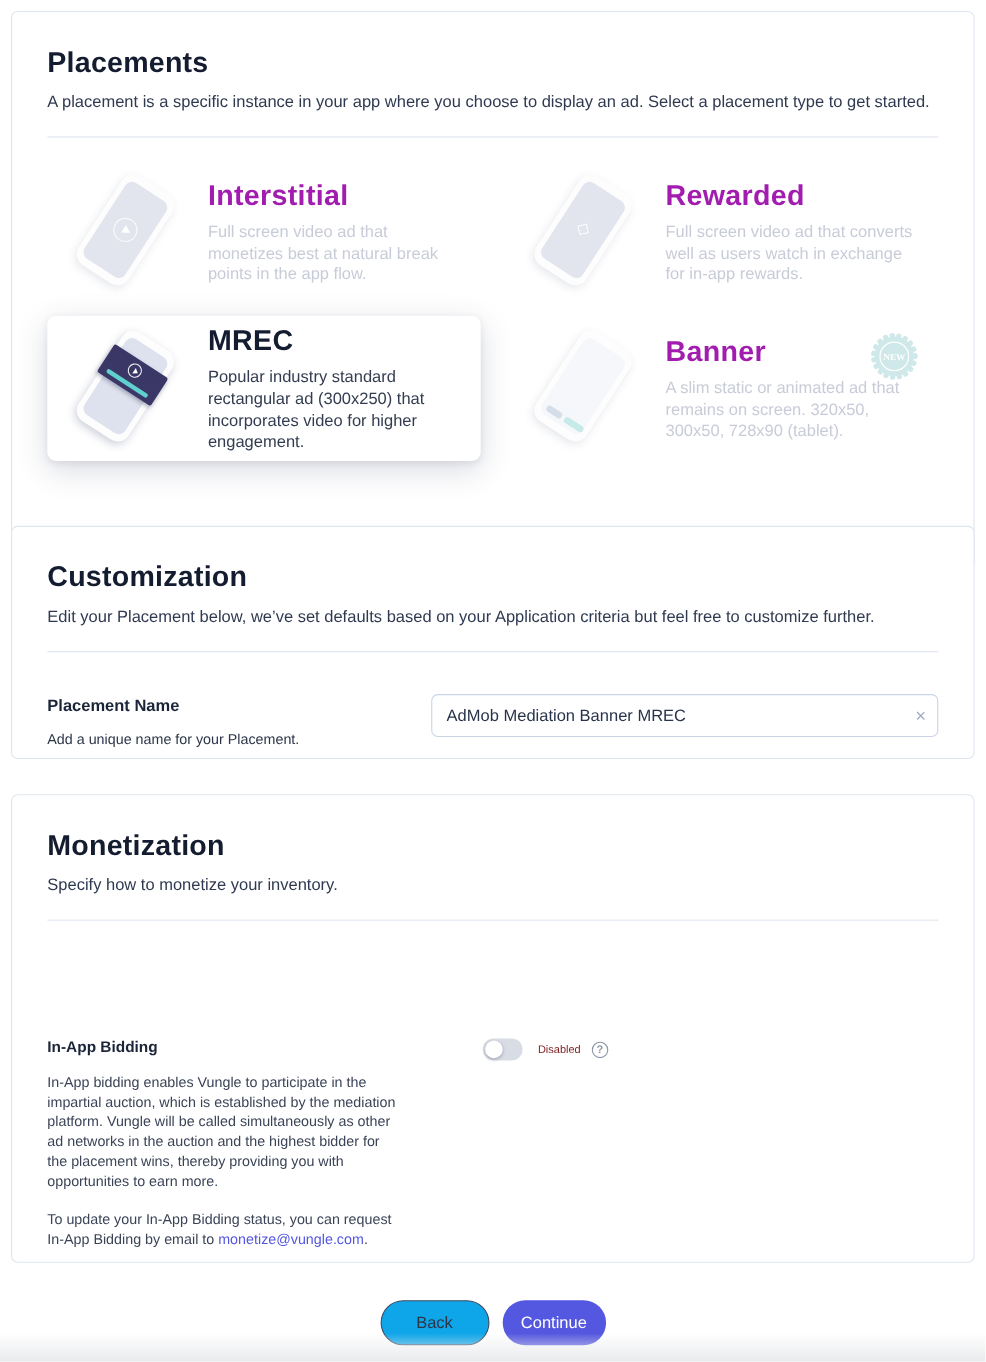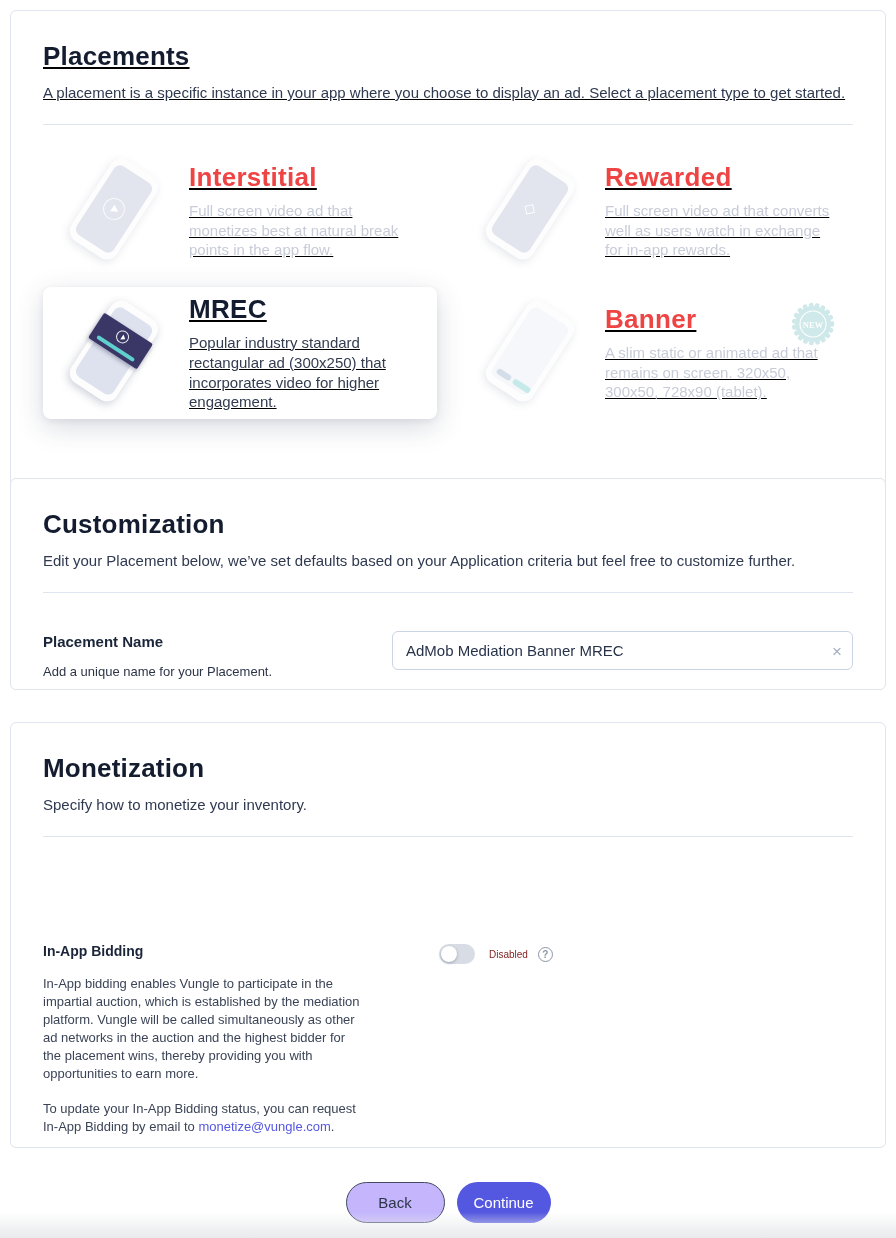--- a/index.html
+++ b/index.html
@@ -9,21 +9,21 @@
     background:#ffffff;
     font-family:"Liberation Sans", sans-serif;
     -webkit-font-smoothing:antialiased;
   }
 
   
   .card {
     position:absolute; left:10px; right:10px;
     background:#ffffff; border:1px solid #dfe5ee; border-radius:6px;
   }
-  #card-placements   { top:10px;  height:508px;text-decoration:underline; }
+  #card-placements   { top:10px;  height:508px; }
   #card-customization{ top:478px; height:212px; }
   #card-monetization { top:722px; height:426px; }
 
   .card-head { padding:30px 32px 0 32px; }
   .card-title {
     margin:0 0 10px 0; font-size:26px; font-weight:700; color:#141c30;
     letter-spacing:.2px;
   }
   .card-subtitle { margin:0; font-size:15px; color:#2f3950; line-height:1.4; }
   .divider { border:none; border-top:1px solid #dfe5ee; margin:21px 32px 0 32px; }
@@ -35,21 +35,21 @@
   }
   .tile {
     height:132px; display:flex; align-items:center; border-radius:8px;
     cursor:pointer; position:relative; padding:0 14px 0 14px;
   }
   .tile-illus { width:118px; height:112px; position:relative; flex-shrink:0; }
   .tile-text { flex:1; padding-left:14px; padding-right:6px; }
   .tile-name { margin:0 0 8px 0; font-size:26px; font-weight:700; letter-spacing:.3px; }
   .tile-desc { margin:0; font-size:15px; line-height:1.33; }
 
-  .tile.faded .tile-name { color:#ef4444; }
+  .tile.faded .tile-name { color:#a21caf; }
   .tile.faded .tile-desc { color:#c8ccd8; }
   .tile.faded .tile-illus { opacity:.5; }
 
   .tile.selected {
     background:#ffffff;
     box-shadow:0 8px 28px rgba(45,55,90,.18), 0 2px 6px rgba(45,55,90,.08);
   }
   .tile.selected .tile-name { color:#141c30; }
   .tile.selected .tile-desc { color:#333c50; }
 
@@ -155,21 +155,21 @@
   .footer-actions {
     position:absolute; left:0; right:0; top:1182px;
     display:flex; justify-content:center; gap:12px;
   }
   .btn {
     height:41px; border-radius:21px; font-size:15px;
     font-family:"Liberation Sans", sans-serif; cursor:pointer;
     display:flex; align-items:center; justify-content:center;
   }
   .btn-back {
-    width:99px; background:#c4b5fd; border:1px solid #414b5f; color:#2b3547;text-align:right;
+    width:99px; background:#0ea5e9; border:1px solid #414b5f; color:#2b3547;text-align:right;
   }
   .btn-continue {
     width:94px; background:#5457df; border:none; color:#ffffff;
   }
 
   .bottom-fade {
     position:absolute; left:0; right:0; bottom:0; height:26px;
     background:linear-gradient(to bottom, rgba(233,234,236,0), #e9eaec);
     pointer-events:none;
   }

